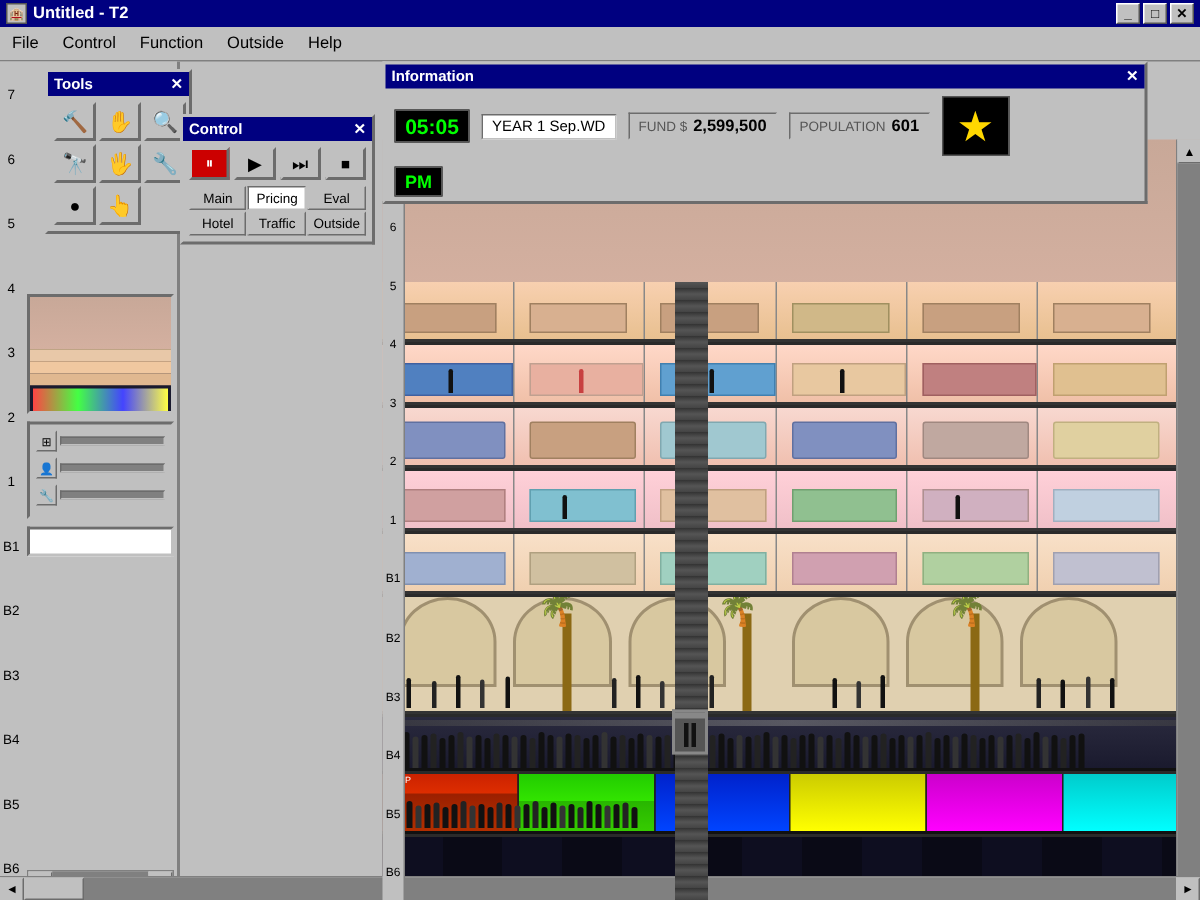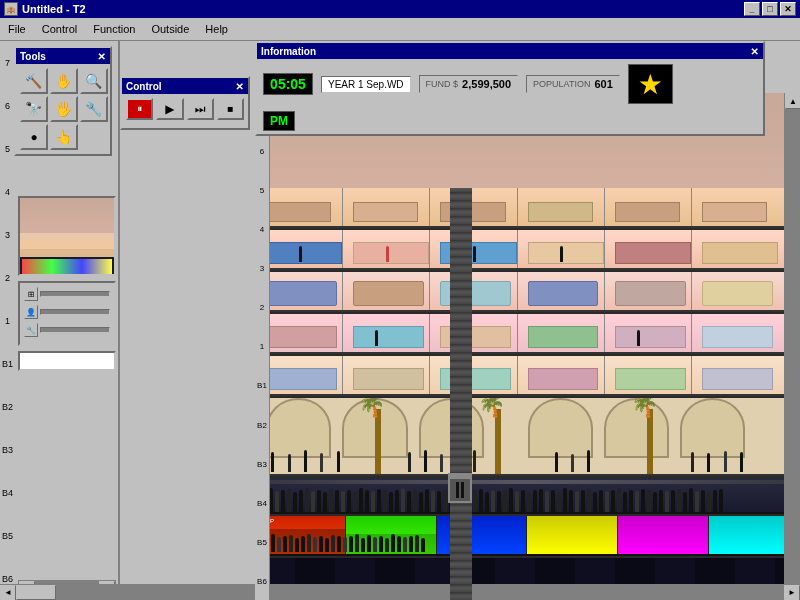--- a/index.html
+++ b/index.html
@@ -95,21 +95,21 @@
     }
     .floor-label {
       writing-mode: horizontal-tb;
       font-size: 9px;
       padding: 1px;
     }
 
     
     #tools-window {
       position: absolute;
-      left: 14px;
+      left: 30px;
       top: 5px;
       width: 98px;
       background: #c0c0c0;
       border: 2px outset #c0c0c0;
     }
     #tools-title {
       background: #000080;
       color: white;
       height: 16px;
       display: flex;
@@ -621,20 +621,28 @@
       <span style="cursor:pointer;">✕</span>
     </div>
     <div id="control-content">
       <div id="control-buttons-row">
         <div class="ctrl-btn red-btn">
           <span style="color:white;font-size:10px;">⏸</span>
         </div>
         <div class="ctrl-btn">▶</div>
         <div class="ctrl-btn">⏭</div>
         <div class="ctrl-btn">⏹</div>
+      </div>
+      <div id="control-tabs">
+        <div class="ctrl-tab">Main</div>
+        <div class="ctrl-tab active">Pricing</div>
+        <div class="ctrl-tab">Eval</div>
+        <div class="ctrl-tab">Hotel</div>
+        <div class="ctrl-tab">Traffic</div>
+        <div class="ctrl-tab">Outside</div>
       </div>
     </div>
   </div>
 
   <div id="game-viewport">
 
     <div id="hotel-building">
 
       <div id="sky"></div>
 

